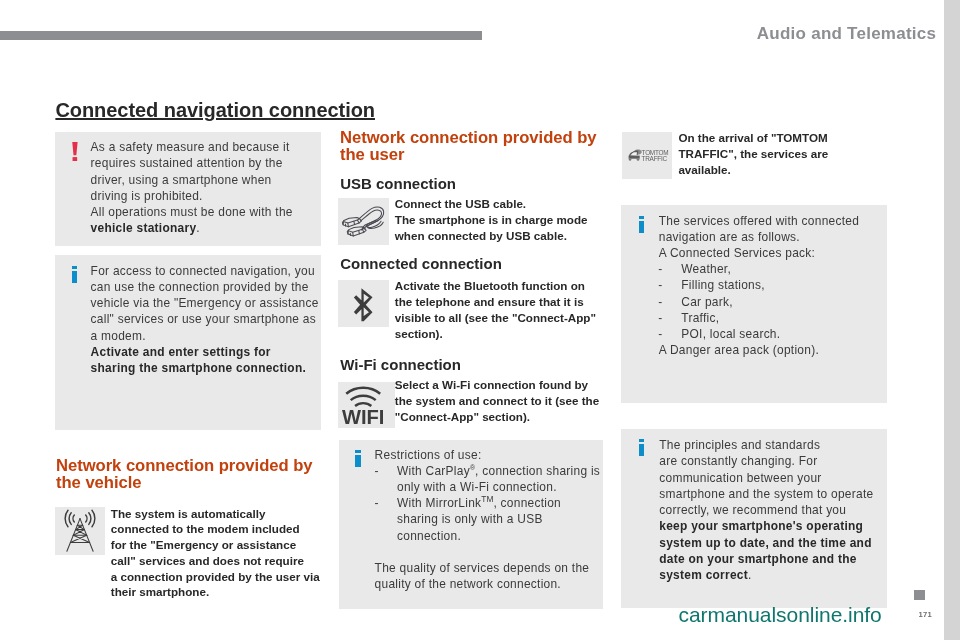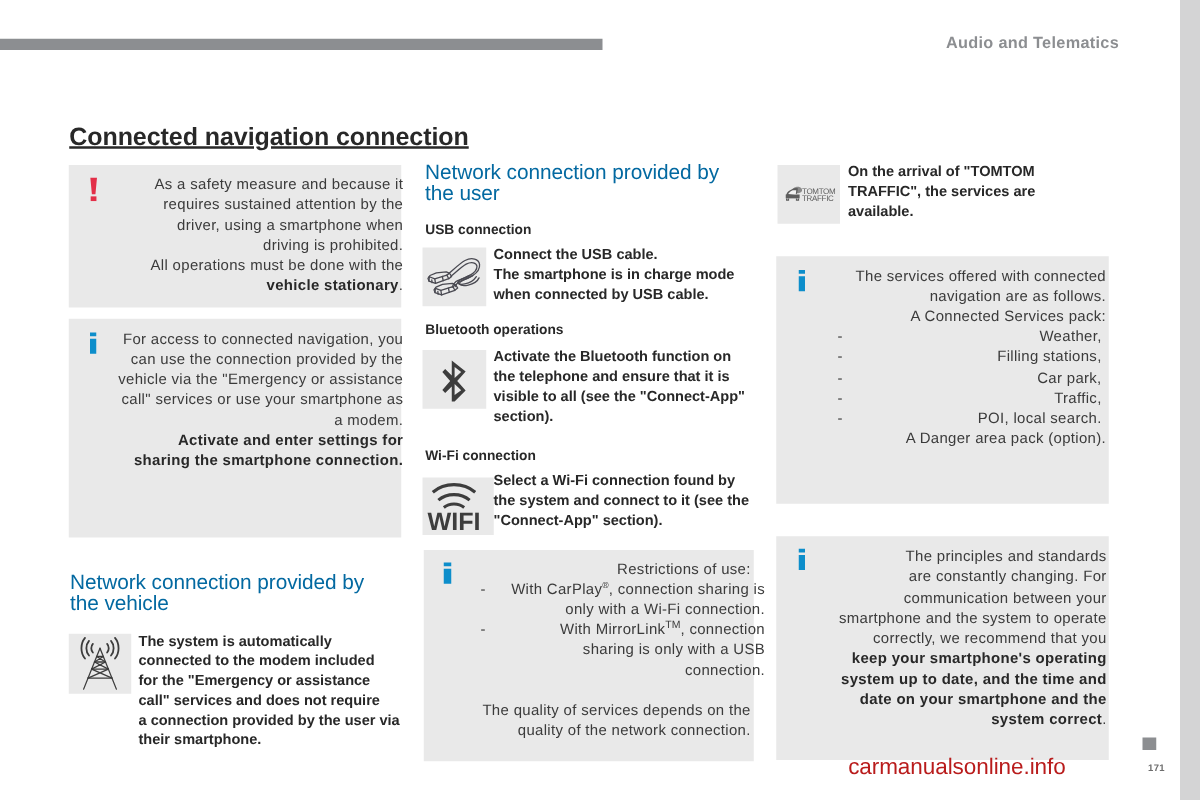--- a/index.html
+++ b/index.html
@@ -3,48 +3,48 @@
 <meta charset="utf-8">
 <title>Connected navigation connection</title>
 <style>
   html,body{margin:0;padding:0;}
   body{width:960px;height:640px;overflow:hidden;background:#d4d4d5;
        font-family:"Liberation Sans",sans-serif;}
   #page{position:absolute;left:0;top:0;width:944px;height:640px;background:#ffffff;overflow:hidden;}
 
   
   .hdr-bar{position:absolute;left:0;top:31px;width:482px;height:9px;background:#8c8e91;}
-  .hdr-title{position:absolute;left:756.8px;top:27.4px;font-size:13px;font-weight:bold;
+  .hdr-title{position:absolute;left:756.8px;top:27.4px;font-size:17px;font-weight:bold;
              color:#8c8e91;letter-spacing:.25px;white-space:nowrap;line-height:14px;}
 
   
   .h1{position:absolute;left:55.4px;top:98.6px;font-size:20px;font-weight:bold;
       color:#282828;letter-spacing:-.05px;white-space:nowrap;text-decoration:underline;}
 
   
   .box{position:absolute;background:#e9e9e9;}
-  .h2{position:absolute;font-size:16.65px;font-weight:normal;color:#0369a1;
+  .h2{position:absolute;font-size:16.65px;font-weight:bold;color:#c2410c;
       line-height:17.4px;letter-spacing:-.05px;white-space:nowrap;}
-  .h3{position:absolute;font-size:11px;font-weight:bold;color:#282828;
+  .h3{position:absolute;font-size:15px;font-weight:bold;color:#282828;
       letter-spacing:0;line-height:14px;white-space:nowrap;}
-  .bd{position:absolute;font-size:11.95px;letter-spacing:.27px;color:#3b3b3b;line-height:16.25px;text-align:right;}
+  .bd{position:absolute;font-size:11.95px;letter-spacing:.27px;color:#3b3b3b;line-height:16.25px;}
   .bd b{font-weight:bold;color:#282828;}
   .ib{position:absolute;font-size:11.65px;font-weight:bold;color:#282828;
       line-height:16.05px;letter-spacing:0;white-space:nowrap;}
 
   .icobox{position:absolute;background:#e9e9e9;}
 
   
   .im{position:absolute;width:5.6px;}
   .im i{display:block;background:#0d8ecb;}
   .im .d{height:2.9px;}
   .im .s{height:12.1px;margin-top:1.9px;}
 
   
-  .wm{position:absolute;left:678.5px;top:603px;font-size:18px;color:#b91c1c;
+  .wm{position:absolute;left:678.5px;top:603px;font-size:21px;color:#0f766e;
       letter-spacing:-0.05px;white-space:nowrap;}
   .pagenum{position:absolute;left:918.4px;top:610px;font-size:7.6px;color:#6d6d6d;font-weight:bold;letter-spacing:.3px;}
   .sq{position:absolute;left:914px;top:589.8px;width:11px;height:10px;background:#8c8e91;}
   .sup{font-size:7px;vertical-align:super;line-height:0;letter-spacing:0;}
   .sup.tm{font-size:8.4px;margin-top:28px;}
 </style>
 </head>
 <body>
 
 <div id="page">
@@ -169,21 +169,21 @@
       </g>
     </svg>
   </div>
 
   <div class="ib" style="left:394.8px;top:196px;width:215px">
     <div>Connect the USB cable.</div>
     <div>The smartphone is in charge mode</div>
     <div>when connected by USB cable.</div>
   </div>
 
-  <div class="h3" style="left:340.2px;top:257px">Bluetooth operations</div>
+  <div class="h3" style="left:340.2px;top:257px">Connected connection</div>
 
   <div class="icobox" style="left:338px;top:280px;width:50.6px;height:47px">
     <svg viewBox="0 0 51 47" style="width:50.6px;height:47px;display:block">
       <path fill="#3d3d3d" fill-rule="evenodd" d="M23.6 8.2 L23.6 20.3 L18.3 15.1 L16.0 17.5 L22.3 24.8
                L16.0 32.1 L18.3 34.5 L23.6 29.3 L23.6 41.4 L25.9 41.4 L34.8 32.4
                L28.0 24.8 L34.8 17.2 Z
                M25.9 13.6 L31.2 17.5 L25.9 22.4 Z
                M25.9 27.2 L31.2 32.2 L25.9 36.1 Z"></path>
     </svg>
   </div>

